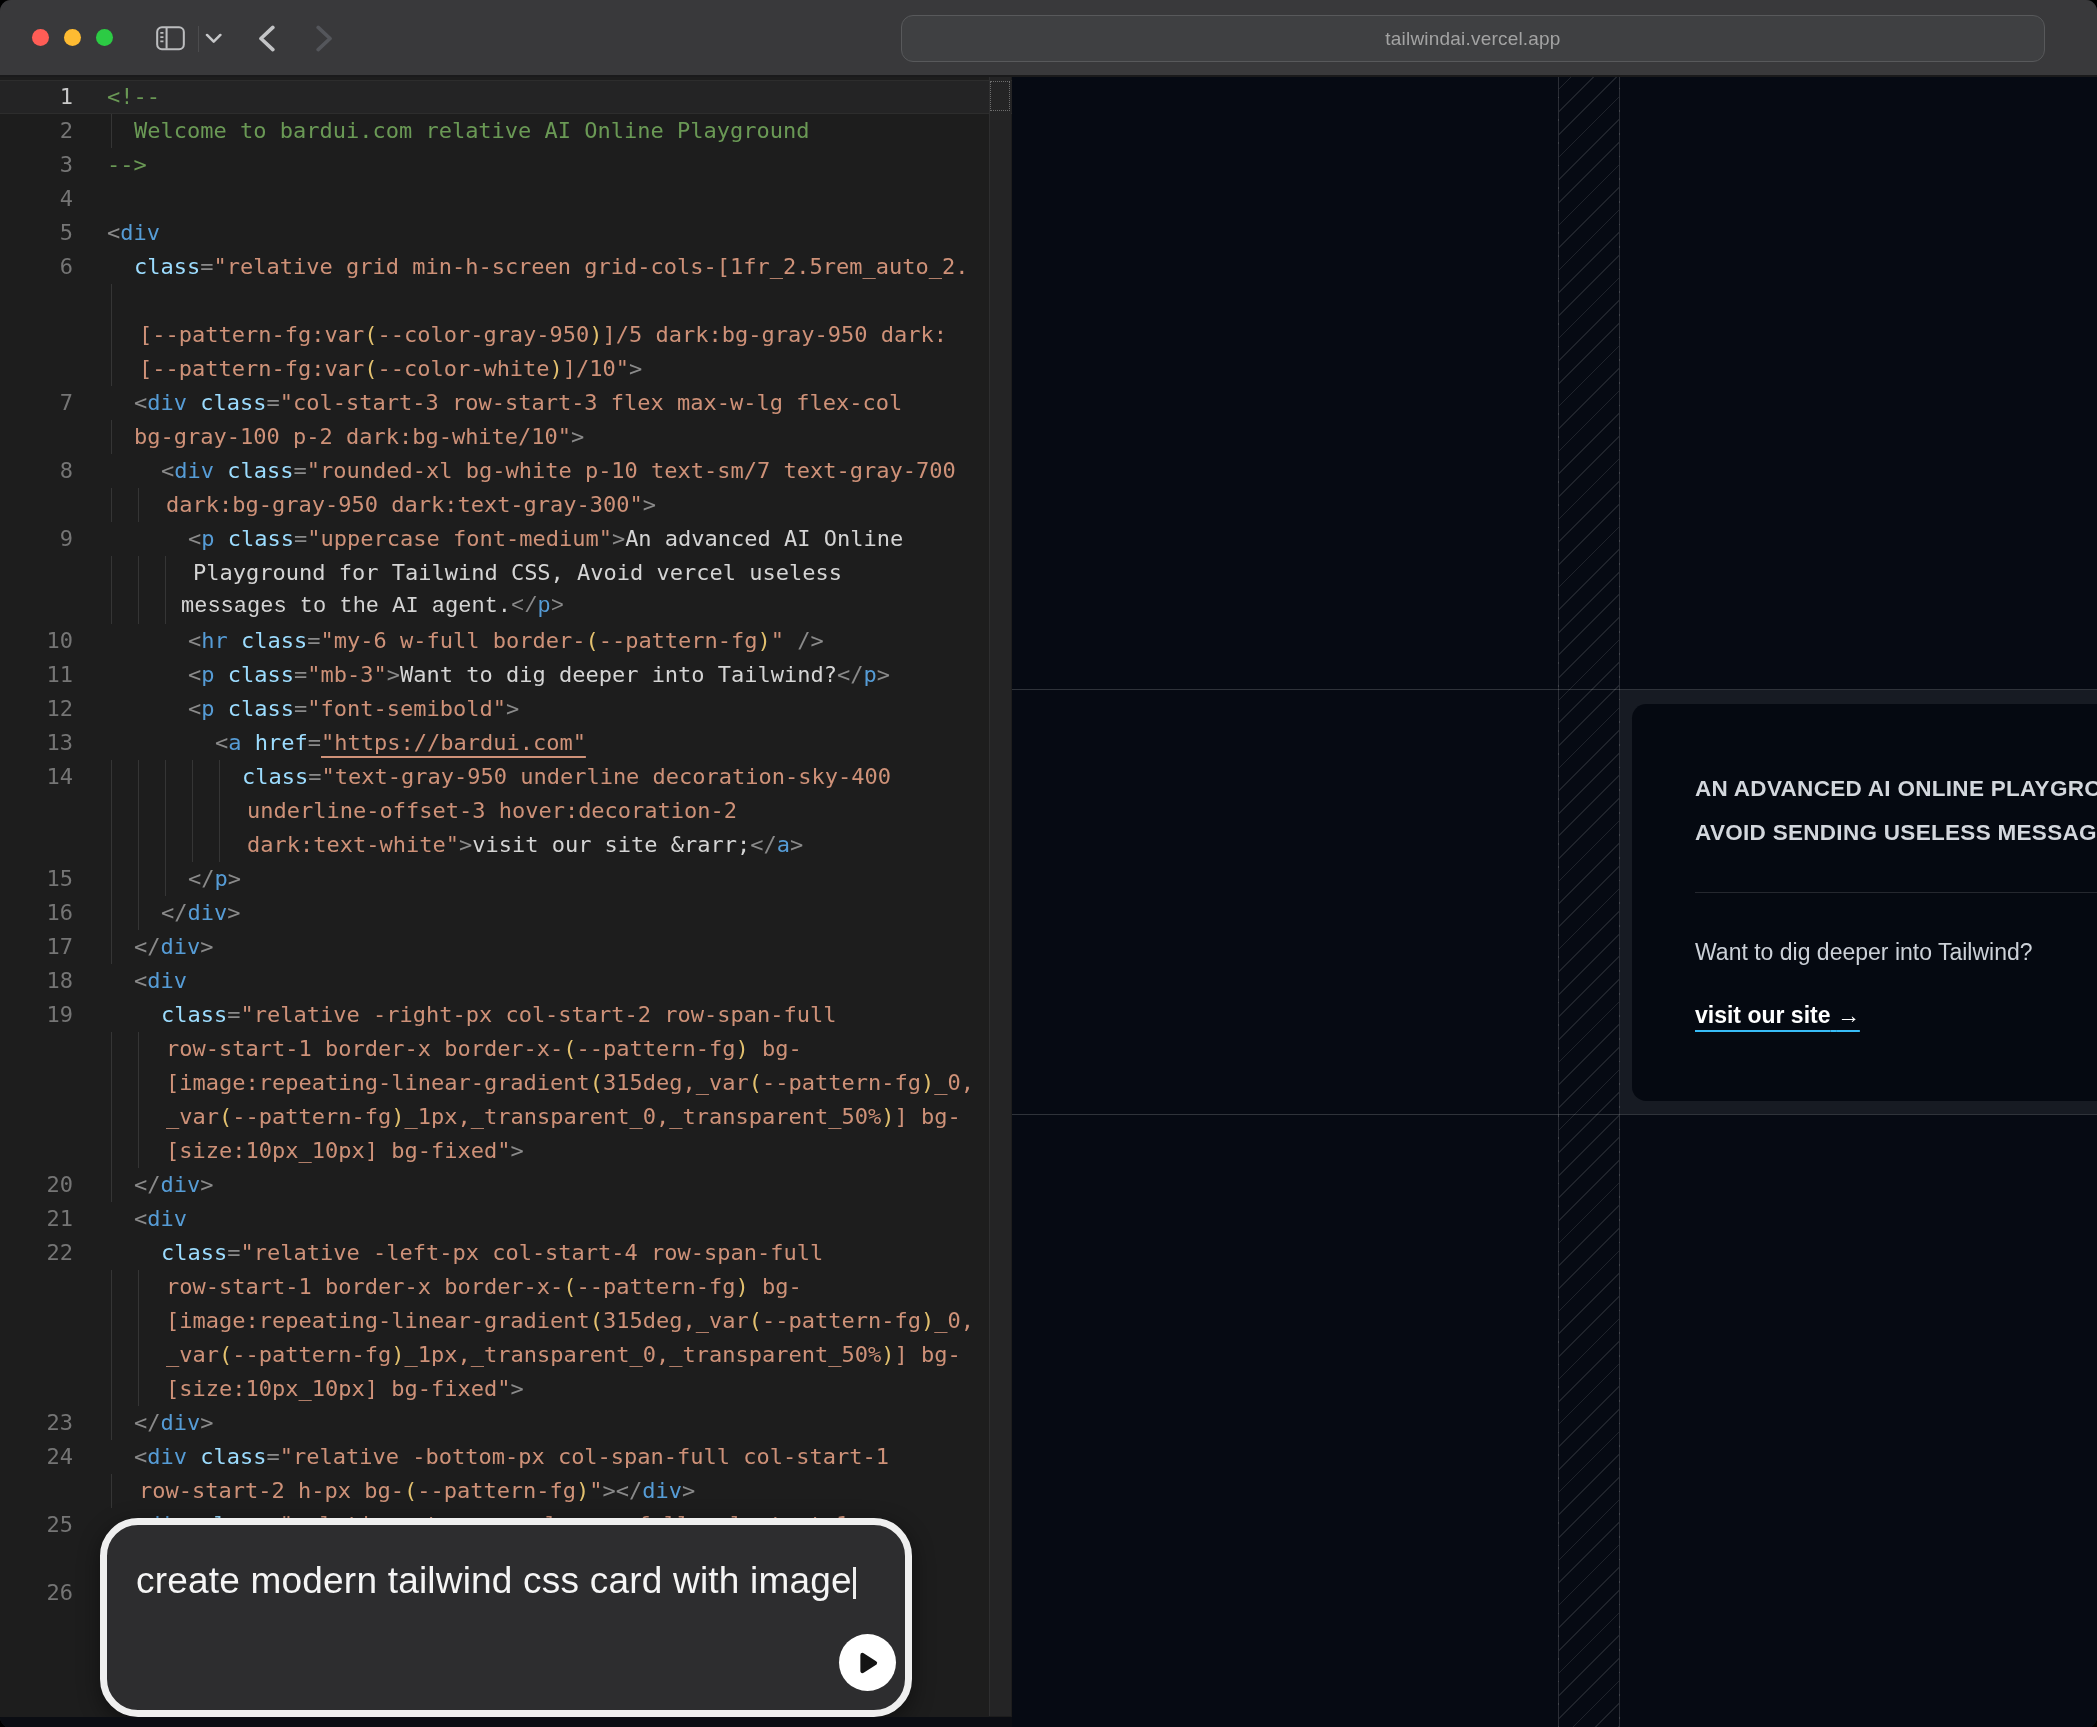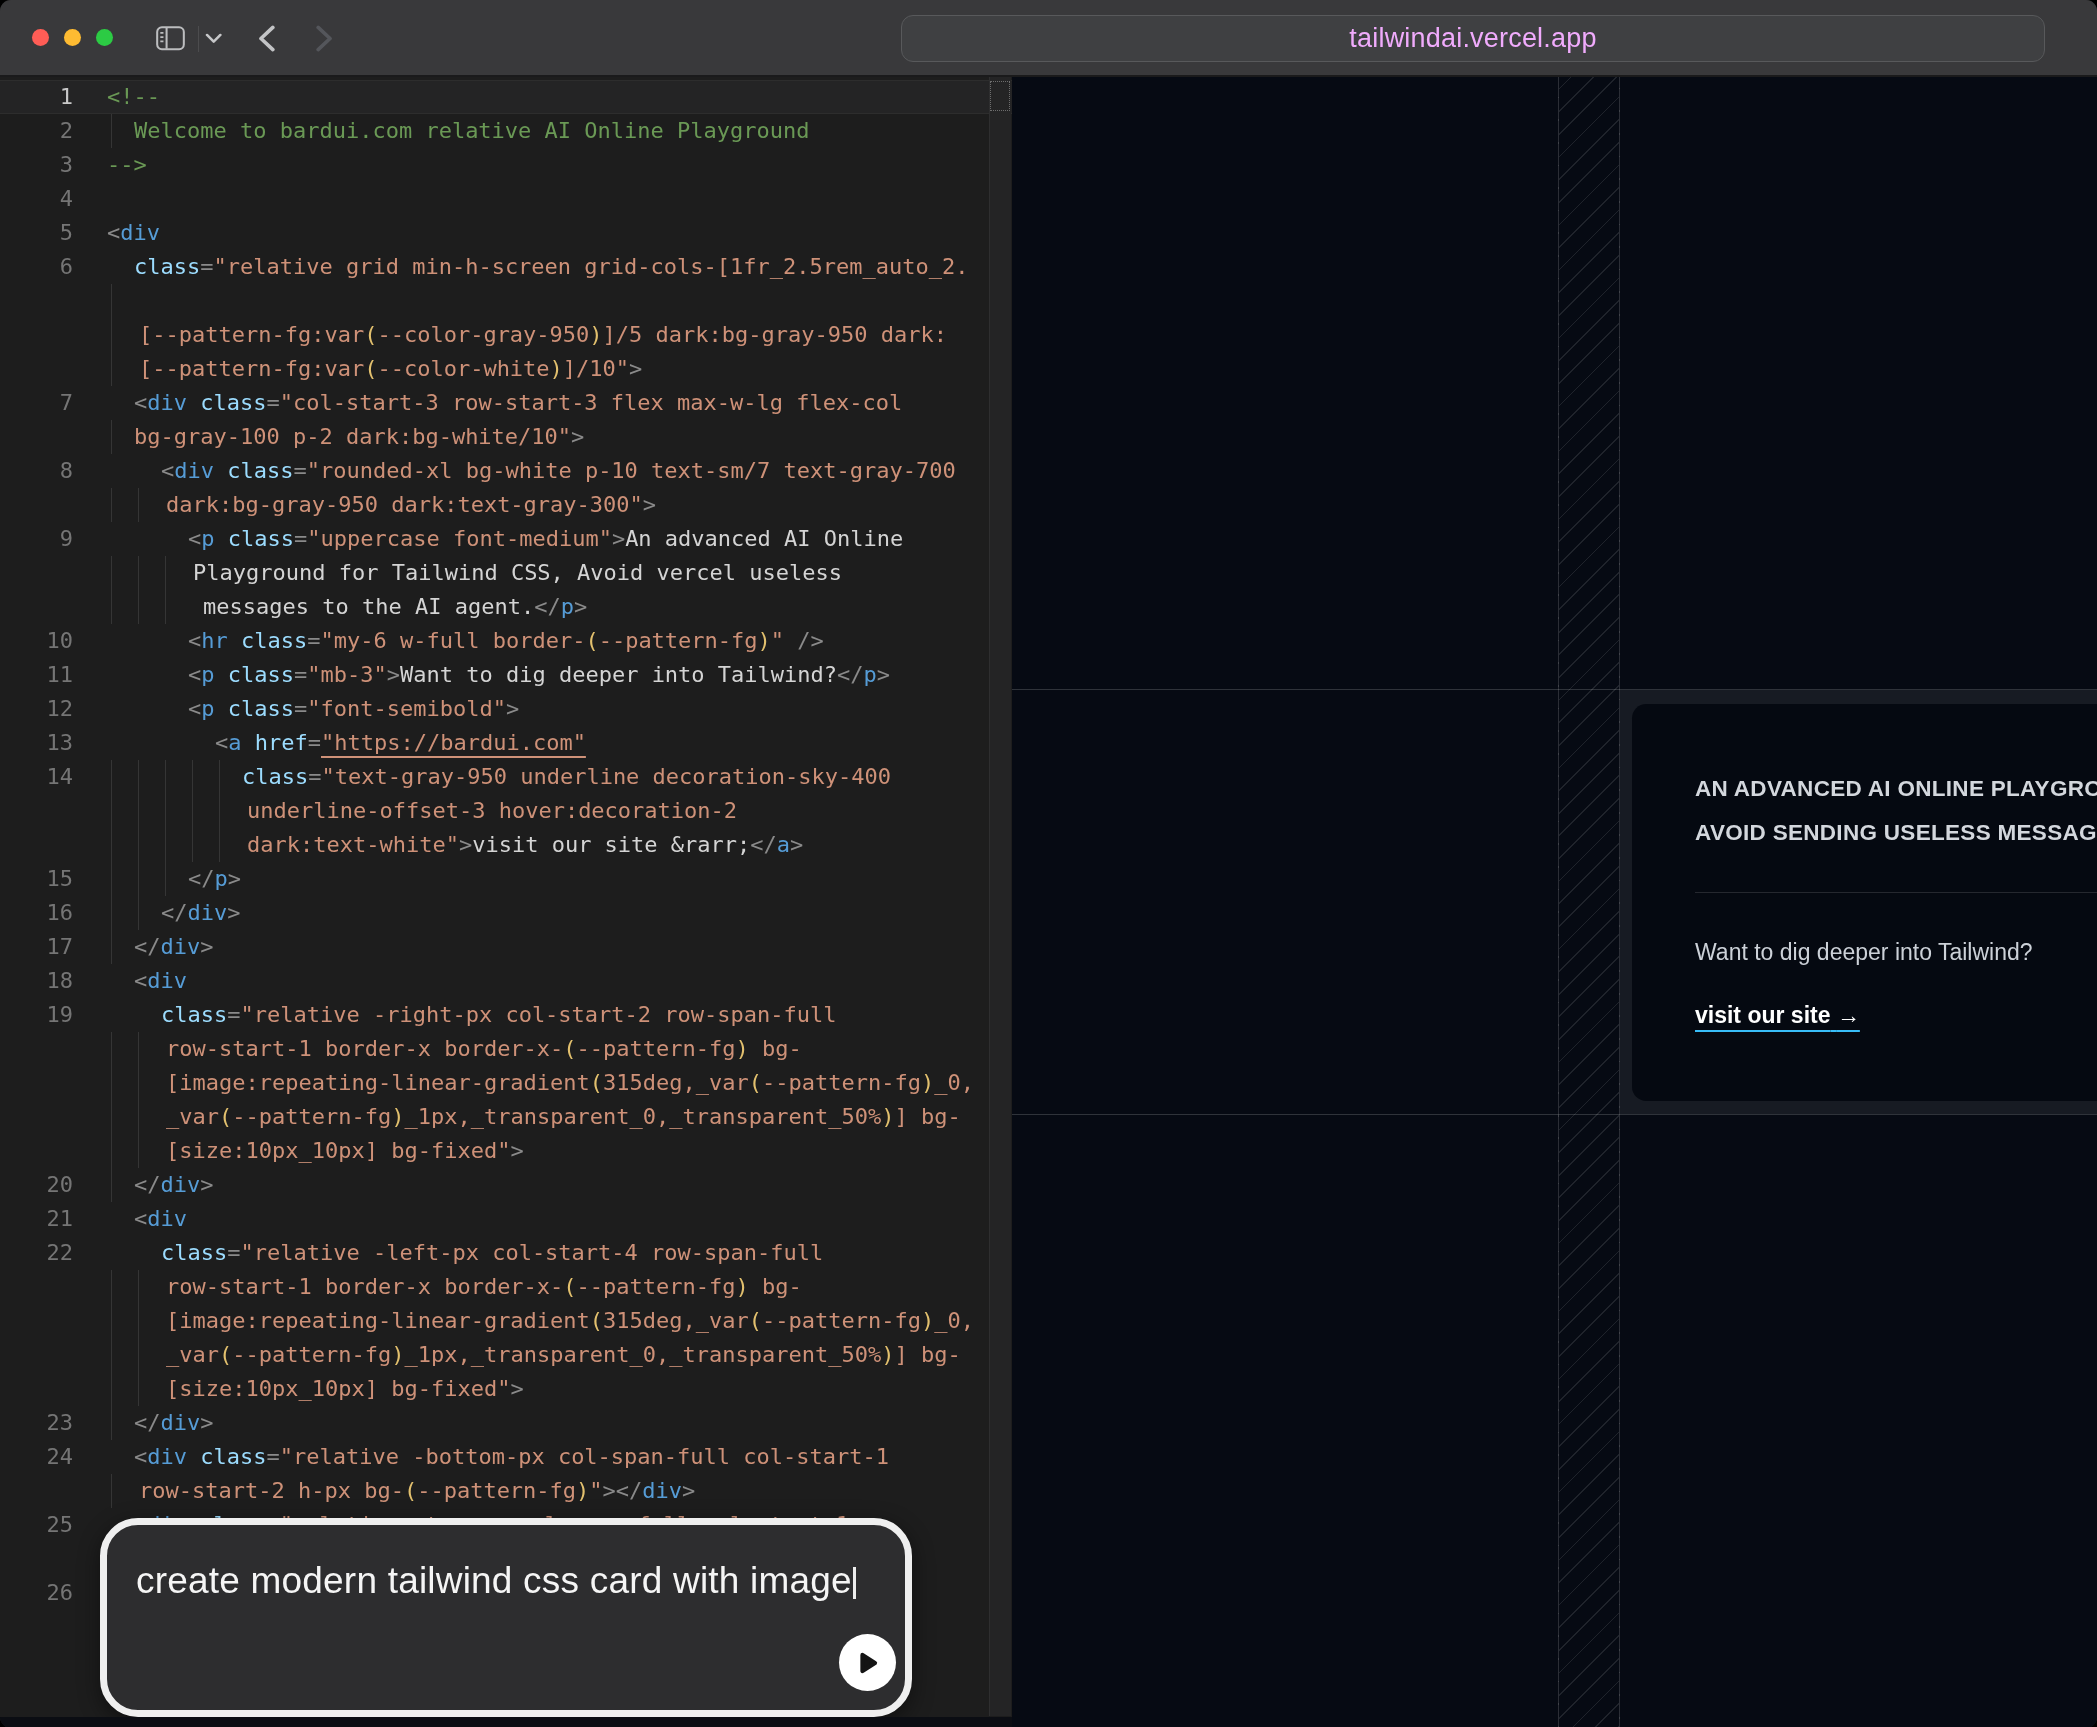--- a/index.html
+++ b/index.html
@@ -8,21 +8,21 @@
 
   
   .toolbar{position:absolute;left:0;top:0;width:100%;height:77px;background:#39393b;border-bottom:2.4px solid #1a1a1b;box-sizing:border-box;}
   .light{position:absolute;top:29px;width:17.4px;height:17.4px;border-radius:50%;}
   .light.r{left:32px;background:#ff5d56;}
   .light.y{left:64px;background:#febb32;}
   .light.g{left:96px;background:#2ccb44;}
   .tb-icon{position:absolute;}
   .tb-sep{position:absolute;left:198px;top:26px;width:0.8px;height:26px;background:#4c4c4e;}
   .url-bar{position:absolute;left:901px;top:15px;width:1144px;height:47px;background:#3f4042;border:1.6px solid #58595b;border-radius:12px;box-sizing:border-box;display:flex;align-items:center;justify-content:center;}
-  .url-bar span{color:#f0abfc;font-size:27px;letter-spacing:0.2px;}
+  .url-bar span{color:#a3a3a3;font-size:19px;letter-spacing:0.2px;}
 
   
   .editor{position:absolute;left:0;top:77px;width:1012px;height:1639px;background:#1d1d1d;overflow:hidden;}
   #code{position:absolute;left:0;top:3.2px;width:100%;font-family:"DejaVu Sans Mono",monospace;font-size:22px;}
   .row{position:relative;height:34px;line-height:34px;white-space:pre;}
   .row.cur{background:#242425;box-shadow:0 0.8px 0 #303031 inset,0 -0.8px 0 #303031 inset;}
   .ln{position:absolute;left:0;top:0;width:73px;text-align:right;color:#757575;}
   .row.cur .ln{color:#c8c8c8;}
   .cl{position:absolute;top:0;}
   .guide{position:absolute;top:0;width:0.8px;height:100%;background:#353535;}
@@ -96,21 +96,21 @@
         <div class="row"><span class="ln">6</span><span class="cl" style="left: 134px;"><span class="tk-a">class</span><span class="tk-p">=</span><span class="tk-s">"relative grid min-h-screen grid-cols-[1fr_2.5rem_auto_2.</span></span></div>
         <div class="row"><i class="guide" style="left: 111px;"></i><span class="ln"></span></div>
         <div class="row"><i class="guide" style="left: 111px;"></i><span class="ln"></span><span class="cl" style="left: 139px;"><span class="tk-s">[--pattern-fg:var</span><span class="tk-y">(</span><span class="tk-s">--color-gray-950</span><span class="tk-y">)</span><span class="tk-s">]/5 dark:bg-gray-950 dark:</span></span></div>
         <div class="row"><i class="guide" style="left: 111px;"></i><span class="ln"></span><span class="cl" style="left: 139px;"><span class="tk-s">[--pattern-fg:var</span><span class="tk-y">(</span><span class="tk-s">--color-white</span><span class="tk-y">)</span><span class="tk-s">]/10"</span><span class="tk-p">&gt;</span></span></div>
         <div class="row"><span class="ln">7</span><span class="cl" style="left: 134px;"><span class="tk-p">&lt;</span><span class="tk-t">div</span><span class="tk-a"> class</span><span class="tk-p">=</span><span class="tk-s">"col-start-3 row-start-3 flex max-w-lg flex-col</span></span></div>
         <div class="row"><i class="guide" style="left: 111px;"></i><span class="ln"></span><span class="cl" style="left: 134px;"><span class="tk-s">bg-gray-100 p-2 dark:bg-white/10"</span><span class="tk-p">&gt;</span></span></div>
         <div class="row"><span class="ln">8</span><span class="cl" style="left: 161px;"><span class="tk-p">&lt;</span><span class="tk-t">div</span><span class="tk-a"> class</span><span class="tk-p">=</span><span class="tk-s">"rounded-xl bg-white p-10 text-sm/7 text-gray-700</span></span></div>
         <div class="row"><i class="guide" style="left: 111px;"></i><i class="guide" style="left: 138px;"></i><span class="ln"></span><span class="cl" style="left: 166px;"><span class="tk-s">dark:bg-gray-950 dark:text-gray-300"</span><span class="tk-p">&gt;</span></span></div>
         <div class="row"><span class="ln">9</span><span class="cl" style="left: 188px;"><span class="tk-p">&lt;</span><span class="tk-t">p</span><span class="tk-a"> class</span><span class="tk-p">=</span><span class="tk-s">"uppercase font-medium"</span><span class="tk-p">&gt;</span><span class="tk-x">An advanced AI Online</span></span></div>
         <div class="row"><i class="guide" style="left: 111px;"></i><i class="guide" style="left: 138px;"></i><i class="guide" style="left: 165px;"></i><span class="ln"></span><span class="cl" style="left: 193px;"><span class="tk-x">Playground for Tailwind CSS, Avoid vercel useless</span></span></div>
-        <div class="row"><i class="guide" style="left: 111px;"></i><i class="guide" style="left: 138px;"></i><i class="guide" style="left: 165px;"></i><span class="ln"></span><span class="cl" style="left: 203px;"><span class="tk-x">messages to the AI agent.</span><span class="tk-p">&lt;/</span><span class="tk-t">p</span><span class="tk-p">&gt;</span></span></div>
+        <div class="row"><i class="guide" style="left: 111px;"></i><i class="guide" style="left: 138px;"></i><i class="guide" style="left: 165px;"></i><span class="ln"></span><span class="cl" style="left: 181px; font-family: Liberation Mono, monospace;"><span class="tk-x">messages to the AI agent.</span><span class="tk-p">&lt;/</span><span class="tk-t">p</span><span class="tk-p">&gt;</span></span></div>
         <div class="row"><span class="ln">10</span><span class="cl" style="left: 188px;"><span class="tk-p">&lt;</span><span class="tk-t">hr</span><span class="tk-a"> class</span><span class="tk-p">=</span><span class="tk-s">"my-6 w-full border-</span><span class="tk-y">(</span><span class="tk-s">--pattern-fg</span><span class="tk-y">)</span><span class="tk-s">"</span><span class="tk-p"> /&gt;</span></span></div>
         <div class="row"><span class="ln">11</span><span class="cl" style="left: 188px;"><span class="tk-p">&lt;</span><span class="tk-t">p</span><span class="tk-a"> class</span><span class="tk-p">=</span><span class="tk-s">"mb-3"</span><span class="tk-p">&gt;</span><span class="tk-x">Want to dig deeper into Tailwind?</span><span class="tk-p">&lt;/</span><span class="tk-t">p</span><span class="tk-p">&gt;</span></span></div>
         <div class="row"><span class="ln">12</span><span class="cl" style="left: 188px;"><span class="tk-p">&lt;</span><span class="tk-t">p</span><span class="tk-a"> class</span><span class="tk-p">=</span><span class="tk-s">"font-semibold"</span><span class="tk-p">&gt;</span></span></div>
         <div class="row"><span class="ln">13</span><span class="cl" style="left: 215px;"><span class="tk-p">&lt;</span><span class="tk-t">a</span><span class="tk-a"> href</span><span class="tk-p">=</span><span class="tk-l">"https://bardui.com"</span></span></div>
         <div class="row"><i class="guide" style="left: 111px;"></i><i class="guide" style="left: 138px;"></i><i class="guide" style="left: 165px;"></i><i class="guide" style="left: 192px;"></i><i class="guide" style="left: 219px;"></i><span class="ln">14</span><span class="cl" style="left: 242px;"><span class="tk-a">class</span><span class="tk-p">=</span><span class="tk-s">"text-gray-950 underline decoration-sky-400</span></span></div>
         <div class="row"><i class="guide" style="left: 111px;"></i><i class="guide" style="left: 138px;"></i><i class="guide" style="left: 165px;"></i><i class="guide" style="left: 192px;"></i><i class="guide" style="left: 219px;"></i><span class="ln"></span><span class="cl" style="left: 247px;"><span class="tk-s">underline-offset-3 hover:decoration-2</span></span></div>
         <div class="row"><i class="guide" style="left: 111px;"></i><i class="guide" style="left: 138px;"></i><i class="guide" style="left: 165px;"></i><i class="guide" style="left: 192px;"></i><i class="guide" style="left: 219px;"></i><span class="ln"></span><span class="cl" style="left: 247px;"><span class="tk-s">dark:text-white"</span><span class="tk-p">&gt;</span><span class="tk-x">visit our site &amp;rarr;</span><span class="tk-p">&lt;/</span><span class="tk-t">a</span><span class="tk-p">&gt;</span></span></div>
         <div class="row"><i class="guide" style="left: 111px;"></i><i class="guide" style="left: 138px;"></i><i class="guide" style="left: 165px;"></i><span class="ln">15</span><span class="cl" style="left: 188px;"><span class="tk-p">&lt;/</span><span class="tk-t">p</span><span class="tk-p">&gt;</span></span></div>
         <div class="row"><i class="guide" style="left: 111px;"></i><i class="guide" style="left: 138px;"></i><span class="ln">16</span><span class="cl" style="left: 161px;"><span class="tk-p">&lt;/</span><span class="tk-t">div</span><span class="tk-p">&gt;</span></span></div>
         <div class="row"><i class="guide" style="left: 111px;"></i><span class="ln">17</span><span class="cl" style="left: 134px;"><span class="tk-p">&lt;/</span><span class="tk-t">div</span><span class="tk-p">&gt;</span></span></div>

